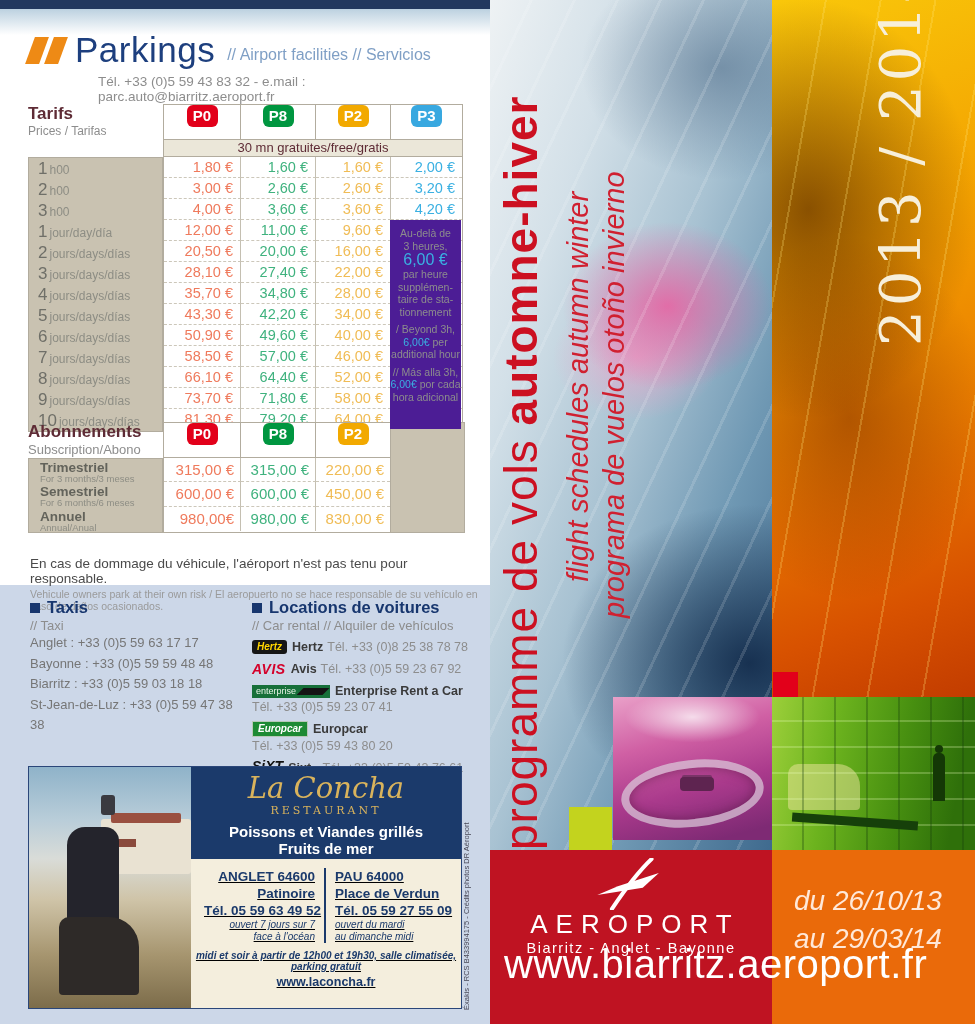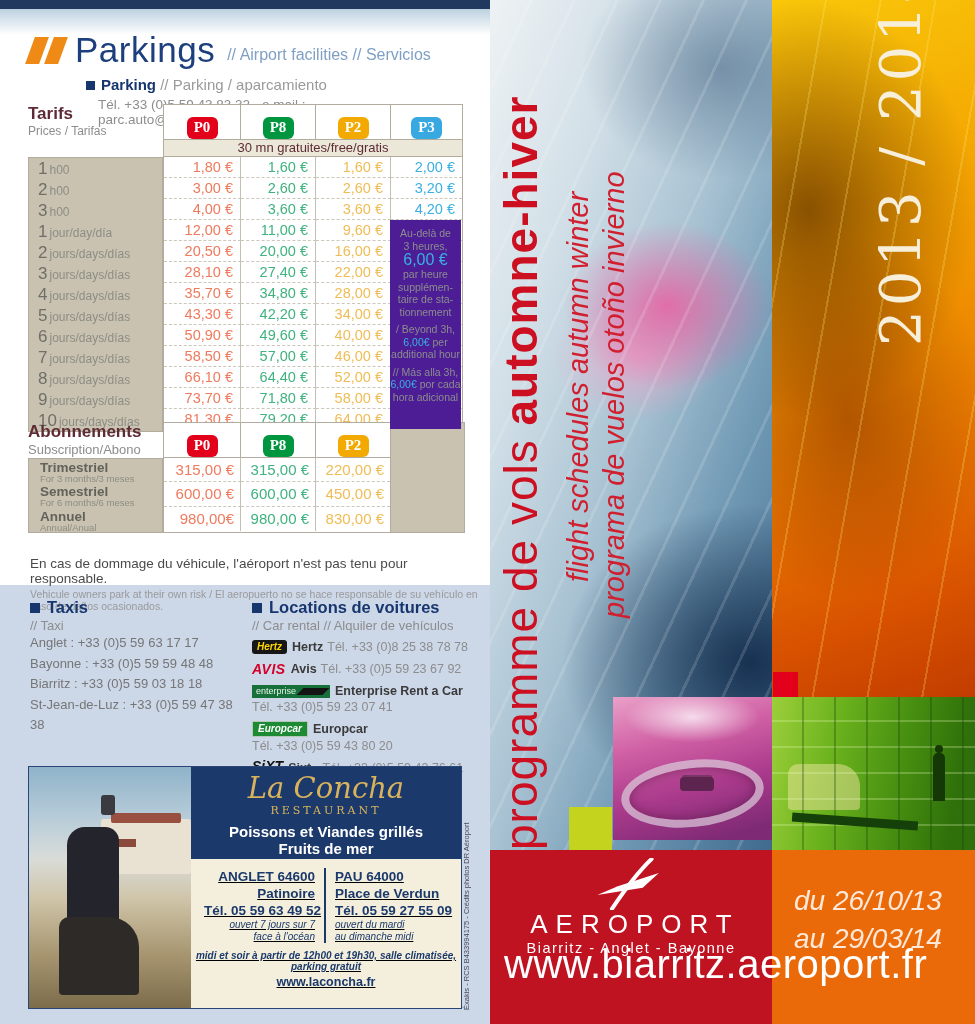--- a/index.html
+++ b/index.html
@@ -24,21 +24,21 @@
   .pk-parking-line .sq { display:inline-block; width:9px; height:9px; background:#17366e; margin-right:6px; }
   .pk-parking-line b { color:#17366e; }
   .pk-tel { margin:4px 0 0 68px; font-size:13.5px; color:#8d8d8d; }
 
   
   .t-table { position:absolute; left:28px; top:104px; width:437px; height:330px; }
   .t-cap-main { font-size:17px; font-weight:bold; color:#5e2b35; }
   .t-cap-sub  { font-size:12px; color:#8d8d8d; }
   .t-badges { position:absolute; left:135px; top:0; width:300px; height:36px; display:flex;
               background:#fff; border:1px solid #b2ac9e; }
-  .b-cell { display:flex; align-items:flex-end; justify-content:center; border-right:1px solid #b2ac9e; height:100%;font-family:Liberation Serif, serif; }
+  .b-cell { display:flex; align-items:flex-start; justify-content:center; border-right:1px solid #b2ac9e; height:100%; }
   .b-cell.last { border-right:none; }
   .badge { display:inline-block; width:31px; padding:2px 0 3px; border-radius:6px; color:#fff;
            font-weight:bold; font-size:15px; text-align:center; }
   .t-free { position:absolute; left:135px; top:36px; width:300px; height:17px; background:#ebe7d9;
             border:1px solid #b2ac9e; border-top:none; text-align:center; font-size:13px;
             line-height:15px; color:#5e2b35; }
   .t-labels { position:absolute; left:0; top:53px; width:135px; height:275px; background:#c9c2b1;
               border:1px solid #b2ac9e; padding-left:9px; }
   .t-lab { height:21px; line-height:21px; white-space:nowrap; }
   .t-lab .n { font-size:17px; color:#6f6f68; }
@@ -213,24 +213,20 @@
   <div class="top-grad"></div>
   <div class="lower-band"></div>
 
   <header class="pk-header">
     <div class="pk-title-row">
       <span class="slash s1"></span>
       <span class="slash s2"></span>
       <h1 class="pk-title">Parkings</h1>
       <span class="pk-sub">// Airport facilities // Servicios</span>
     </div>
-    <div class="pk-parking-line">
-      <span class="sq"></span><b>Parking</b>
-      <span>// Parking / aparcamiento</span>
-    </div>
     <div class="pk-tel">Tél. +33 (0)5 59 43 83 32 - e.mail : parc.auto@biarritz.aeroport.fr</div>
   </header>
 
   <section class="t-table">
     <div>
       <div class="t-cap-main">Tarifs</div>
       <div class="t-cap-sub">Prices / Tarifas</div>
     </div>
     <div class="t-badges">
         <div class="b-cell" style="width: 77px;">

